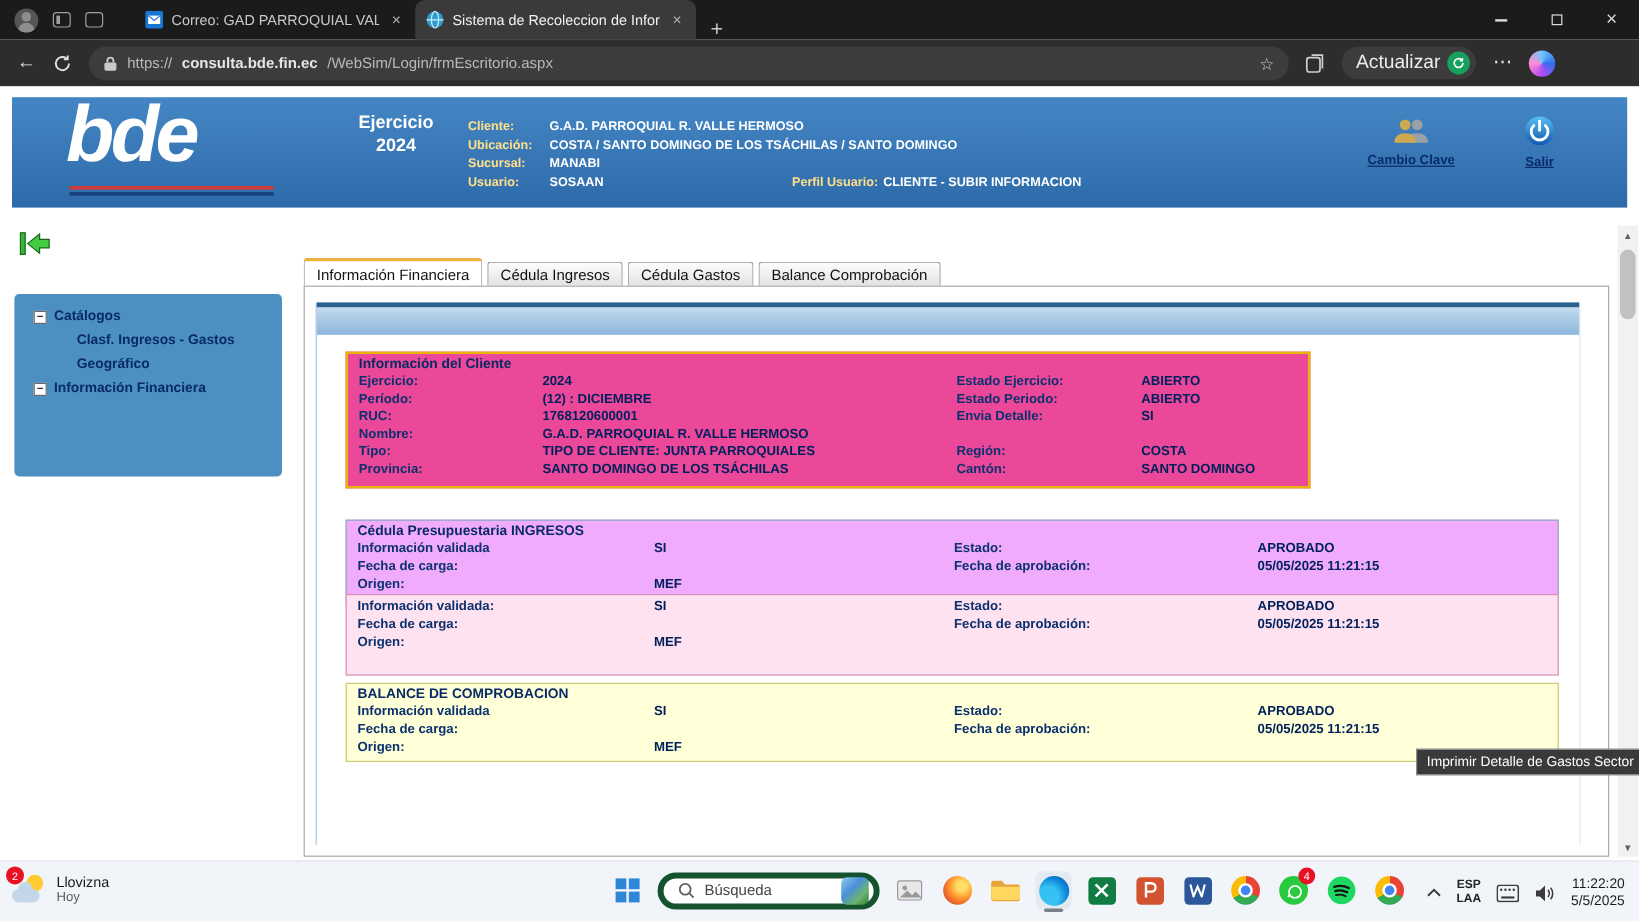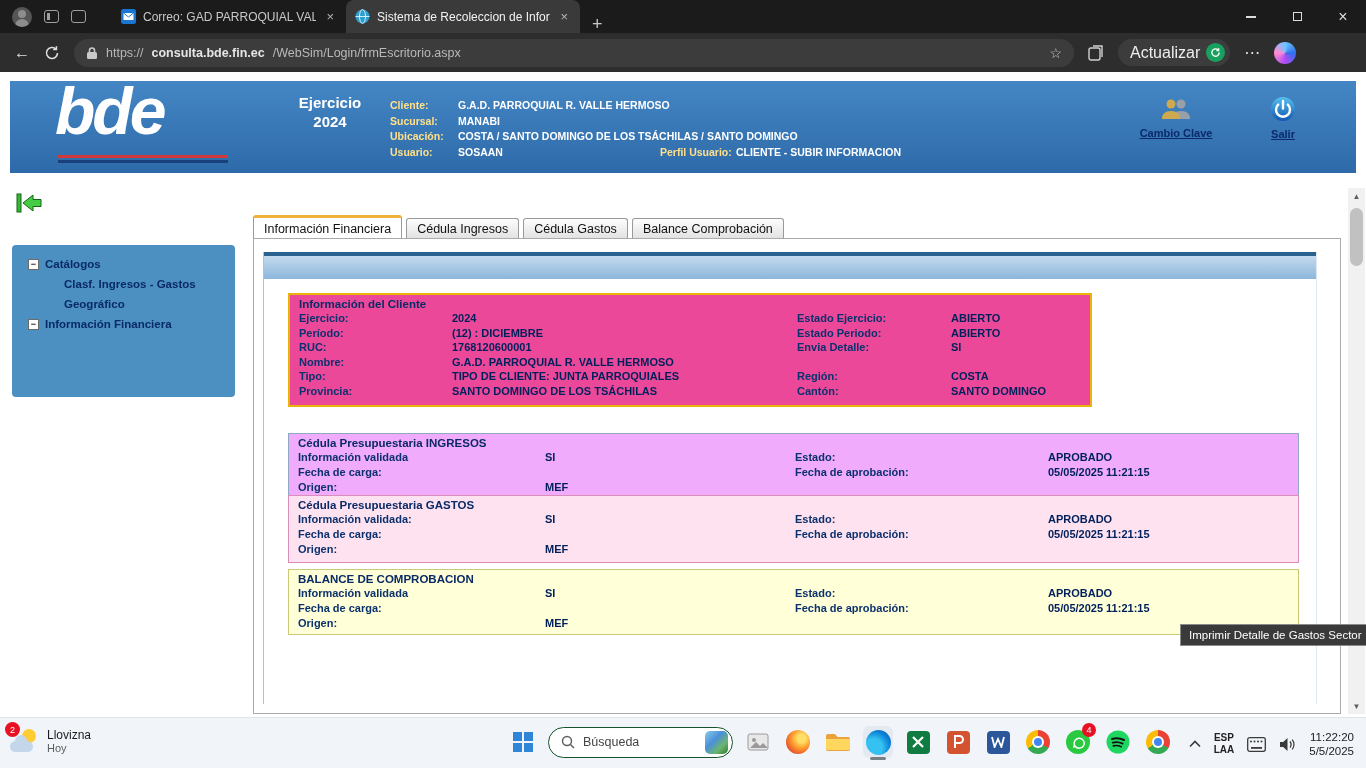--- a/index.html
+++ b/index.html
@@ -105,21 +105,21 @@
   .cloud:before{content:"";position:absolute;top:-6px;left:5px;width:12px;height:12px;border-radius:50%;background:#c4d6ea;}
   .badge-red{position:absolute;top:-5px;left:-5px;background:#e81123;color:#fff;border-radius:50%;
              width:15px;height:15px;font-size:9px;display:flex;align-items:center;justify-content:center;z-index:2;}
   .wt1{font-size:12px;color:#1b1b1b;}
   .wt2{font-size:11px;color:#5d5d5d;}
   .task-center{position:absolute;left:508px;top:8px;display:flex;align-items:center;gap:10px;}
   .app{width:30px;height:32px;position:relative;display:flex;align-items:center;justify-content:center;border-radius:6px;}
   .app.active{background:#e4eaf2;}
   .app.active:after{content:"";position:absolute;bottom:-2px;left:50%;transform:translateX(-50%);
                     width:16px;height:3px;border-radius:2px;background:#797f88;}
-  .searchpill{width:185px;height:31px;background:#fff;border:1px solid #14532d;border-radius:16px;
+  .searchpill{width:185px;height:31px;background:#fff;border:5px solid #14532d;border-radius:16px;
               display:flex;align-items:center;gap:8px;padding:0 4px 0 12px;}
   .search-text{flex:1;font-size:12.5px;color:#444;}
   .search-img{width:23px;height:23px;border-radius:5px;
               background:linear-gradient(135deg,#8ecbe8 0%,#4a90d9 40%,#6cb56e 70%,#2e7d32 100%);}
   .ic-firefox{width:24px;height:24px;border-radius:50%;
               background:radial-gradient(circle at 65% 35%,#ffe066 0 18%,#ff9a2e 45%,#e4562a 75%,#b5301f 100%);}
   .ic-edge{width:25px;height:25px;border-radius:50%;
            background:radial-gradient(circle at 30% 70%,#35c1f1 0 35%,#0b84d8 65%,#174f9e 100%);}
   .ic-sq{width:23px;height:23px;border-radius:4px;display:flex;align-items:center;justify-content:center;}
   .ic-excel{background:#107c41;}
@@ -219,26 +219,26 @@
     <div class="ejercicio">
       <span>Ejercicio</span><br>
       <span>2024</span>
     </div>
     <div class="banner-info">
       <div class="bi-row">
           <span class="bi-label">Cliente:</span>
           <span class="bi-value">G.A.D. PARROQUIAL R. VALLE HERMOSO</span>
         </div>
       <div class="bi-row">
+          <span class="bi-label">Ubicación:</span>
+          <span class="bi-value">COSTA / SANTO DOMINGO DE LOS TSÁCHILAS / SANTO DOMINGO</span>
+        </div>
+      <div class="bi-row">
           <span class="bi-label">Sucursal:</span>
           <span class="bi-value">MANABI</span>
-        </div>
-      <div class="bi-row">
-          <span class="bi-label">Ubicación:</span>
-          <span class="bi-value">COSTA / SANTO DOMINGO DE LOS TSÁCHILAS / SANTO DOMINGO</span>
         </div>
       <div class="bi-row">
         <span class="bi-label">Usuario:</span>
         <span class="bi-value bi-v1">SOSAAN</span>
         <span class="bi-label2">Perfil Usuario:</span>
         <span class="bi-value">CLIENTE - SUBIR INFORMACION</span>
       </div>
     </div>
     <div class="hlink" style="left:1120px;top:16px;width:92px;">
       <svg width="34" height="24" viewBox="0 0 34 24">
@@ -349,21 +349,20 @@
           <span class="lblc">Fecha de aprobación:</span>
           <span class="valc">05/05/2025 11:21:15</span>
         <span class="lblc">Origen:</span>
           <span class="valc">MEF</span>
           <span class="lblc"></span>
           <span class="valc"></span>
       </div>
     </div>
 
     <div class="section sec-1">
-      <div class="box-title">Cédula Presupuestaria GASTOS</div>
       <div class="sec-grid">
         <span class="lblc">Información validada:</span>
           <span class="valc">SI</span>
           <span class="lblc">Estado:</span>
           <span class="valc">APROBADO</span>
         <span class="lblc">Fecha de carga:</span>
           <span class="valc"></span>
           <span class="lblc">Fecha de aprobación:</span>
           <span class="valc">05/05/2025 11:21:15</span>
         <span class="lblc">Origen:</span>

